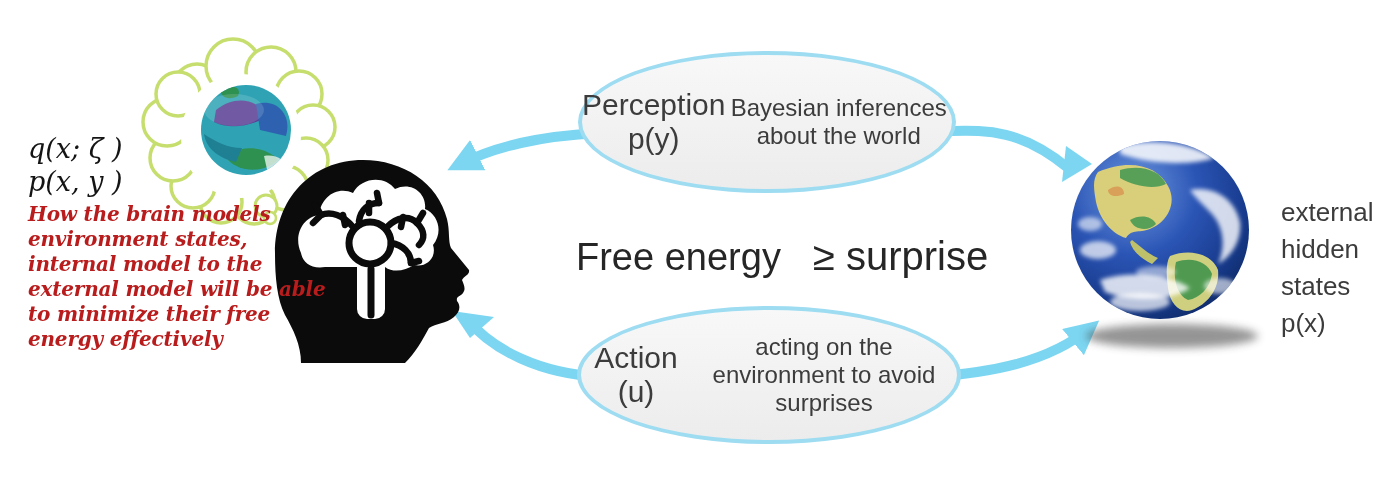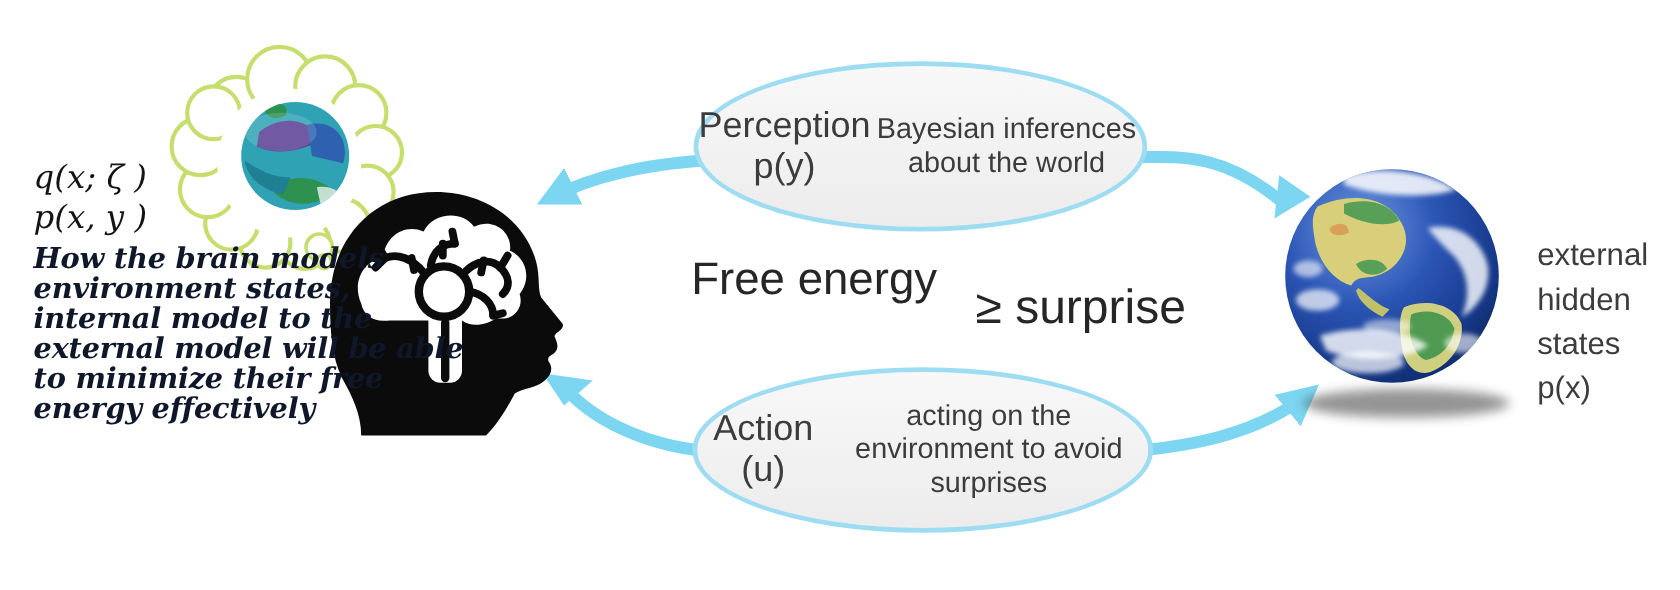--- a/index.html
+++ b/index.html
@@ -11,40 +11,40 @@
 
   
   .math-block {
     position:absolute; left:28px; top:132px; z-index:2;
     font-family:"DejaVu Serif", serif; font-style:italic;
     font-size:27px; line-height:33px; color:#141414;
   }
   .desc-block {
     position:absolute; left:28px; top:202px; z-index:2;
     font-family:"DejaVu Serif", serif; font-style:italic; font-weight:600;
-    font-size:24px; line-height:25px; color:#0f172a; white-space:nowrap;
+    font-size:20px; line-height:25px; color:#b91c1c; white-space:nowrap;
     letter-spacing:-0.2px;
   }
   .bubble {
     position:absolute; z-index:2; box-sizing:border-box;
     border:4px solid #9edcf2; border-radius:50%;
     background:linear-gradient(180deg,#f8f8f8 0%,#ececec 100%);
     display:flex; flex-direction:row; align-items:center; justify-content:center;
     text-align:center; color:#3c3c3c;
   }
   .bubble.perception { left:578px; top:51px;  width:378px; height:142px; }
   .bubble.action     { left:577px; top:306px; width:384px; height:138px; }
   .bubble-title { font-size:30px; line-height:1.15; }
   .bubble-sub   { font-size:24px; line-height:1.18; }
   .bubble.perception .bubble-sub { max-width:262px; }
   .bubble.action     .bubble-sub { max-width:266px; }
 
   .formula {
     position:absolute; left:576px; top:212px; z-index:2;
-    display:flex; align-items:flex-start; color:#262626;
+    display:flex; align-items:flex-end; color:#262626;
   }
   .formula-line1 { font-size:38px; line-height:42px; }
   .formula-line2 { font-size:36px; line-height:44px; }
   .formula-rel   { font-size:40px; line-height:44px; margin-left:32px; margin-top:22px; }
 
   .ext-block {
     position:absolute; left:1281px; top:194px; z-index:2;
     font-size:26px; line-height:37px; color:#3c3c3c;
   }
 </style>

